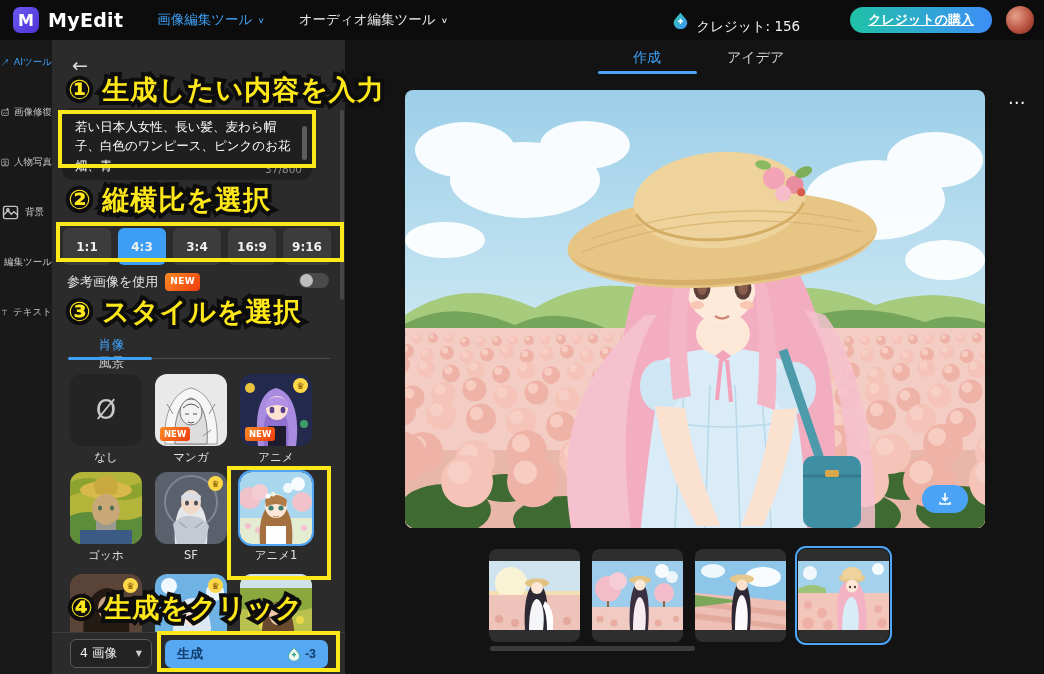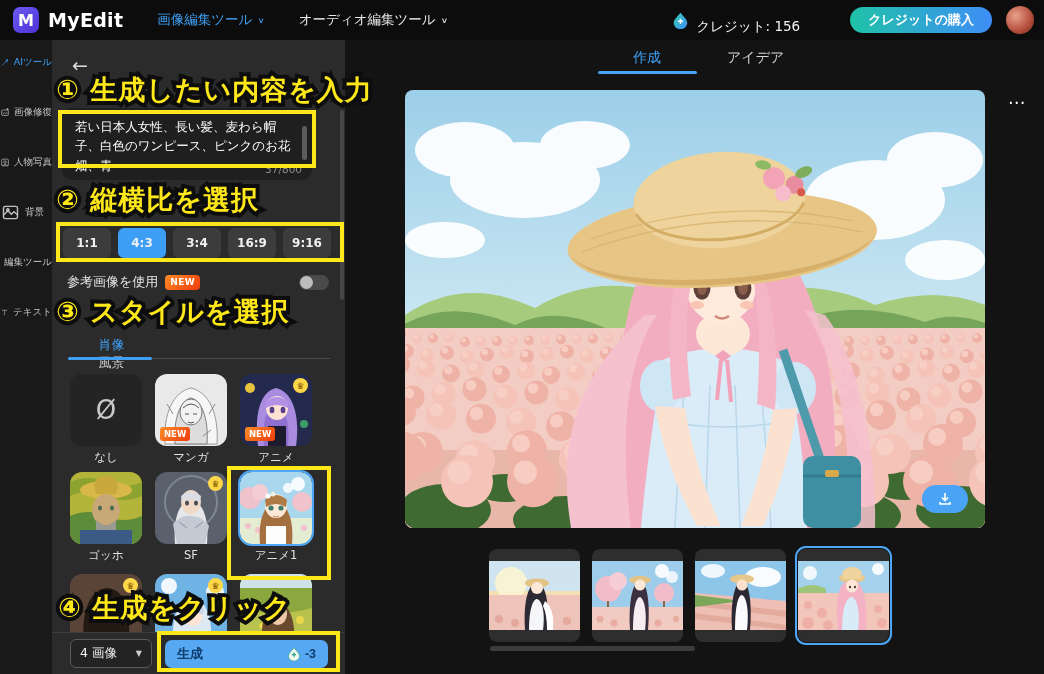--- a/index.html
+++ b/index.html
@@ -16,21 +16,21 @@
   .brand { color:#fff; font-size:19px; font-weight:bold; margin-left:9px; letter-spacing:.3px; }
   .nav-item { font-size:13.5px; margin-left:34px; cursor:pointer; display:flex; align-items:center; gap:5px; }
   .nav-item .chev { font-size:10px; transform:scaleY(.8); }
   .nav-blue { color:#3fa0f5; }
   .nav-white { color:#e8e8e8; }
   #header .right { margin-left:auto; display:flex; align-items:center; }
   .coin { width:17px; height:17px; display:inline-block; }
   .credits { color:#f2f2f2; font-size:13.5px; margin:14px 10px 0 7px; }
   .buy-btn { height:26px; padding:0 18px; margin-left:40px; border-radius:13px; border:none;
     background:linear-gradient(90deg,#1fc2a7,#3e8ef7); color:#fff; font-size:13px; font-weight:bold;
-    display:flex; align-items:center; cursor:pointer; }
+    display:flex; align-items:center; cursor:pointer;text-decoration:underline; }
   .avatar { width:28px; height:28px; border-radius:50%; margin:0 10px 0 14px;
     background:radial-gradient(circle at 35% 35%,#e8a08a,#b44d3c 60%,#6e2a22); }
 
   
   #rail { position:absolute; left:0; top:40px; width:52px; height:634px; background:#191919;
     display:flex; flex-direction:column; align-items:center; padding-top:12px; gap:29px; }
   .rail-item { display:flex; flex-direction:row; align-items:center; gap:4px; color:#c4c4c4;
     cursor:pointer; width:52px; }
   .rail-item.active { color:#3fa0f5; }
   .rail-item svg { width:21px; height:21px; stroke:currentColor; fill:none; stroke-width:1.6; }
@@ -39,25 +39,25 @@
   
   #panel { position:absolute; left:52px; top:40px; width:293px; height:634px; background:#2b2b2b; }
   .back-arrow { position:absolute; left:20px; top:14px; color:#ddd; font-size:19px; cursor:pointer; }
   .prompt-box { position:absolute; left:10px; top:68px; width:250px; height:72px; background:#1f1f1f;
     border-radius:10px; padding:9px 16px 4px 13px; color:#fff; font-size:12.5px; line-height:1.55; }
   .prompt-scroll { position:absolute; right:5px; top:18px; width:5px; height:34px; background:#5c5c5c; border-radius:3px; }
   .prompt-counter { position:absolute; right:10px; bottom:3px; color:#8d8d8d; font-size:10.5px; }
   .panel-scrollbar { position:absolute; right:1px; top:70px; width:4px; height:190px; background:#474747; border-radius:2px; }
 
   .ratio-row { position:absolute; left:11px; top:188px; display:flex; gap:7px; }
-  .ratio-btn { width:48px; height:30px; border-radius:6px; background:#3c3c3c; color:#f0f0f0;
+  .ratio-btn { width:48px; height:37px; border-radius:6px; background:#3c3c3c; color:#f0f0f0;
     font-size:12px; font-weight:bold; display:flex; align-items:center; justify-content:center; cursor:pointer; }
   .ratio-btn.selected { background:#3d9ef6; }
 
-  .ref-row { position:absolute; left:15px; top:233px; width:262px; display:flex; align-items:center; }
+  .ref-row { position:absolute; left:15px; top:233px; width:262px; display:flex; }
   .ref-label { color:#e6e6e6; font-size:13px; }
   .new-badge { margin-left:7px; background:linear-gradient(135deg,#fb8c26,#ef3b0c); color:#fff;
     font-size:9px; font-weight:bold; padding:2.5px 5px; border-radius:4px; letter-spacing:.4px; }
   .toggle { margin-left:auto; width:30px; height:15px; background:#4a4a4a; border-radius:8px; position:relative; cursor:pointer; }
   .toggle .knob { position:absolute; left:1px; top:1px; width:13px; height:13px; border-radius:50%; background:#bdbdbd; }
 
   .style-tabs { position:absolute; left:16px; top:296px; width:262px; display:flex;flex-direction:column; }
   .style-tab { font-size:13px; color:#cfcfcf; cursor:pointer; width:87px; text-align:center; }
   .style-tab.active { color:#3fa0f5; }
   .tab-divider { position:absolute; left:16px; top:318px; width:262px; height:1px; background:#4c4c4c; }
@@ -106,21 +106,21 @@
     background:#4aa3f5; display:flex; align-items:center; justify-content:center; cursor:pointer; }
 
   .thumbs { position:absolute; left:144px; top:509px; display:flex; gap:12px; }
   .thumb { width:91px; height:93px; border-radius:8px; background:#2e2e2e; position:relative; overflow:hidden; cursor:pointer; }
   .thumb svg { position:absolute; left:0; top:12px; width:91px; height:69px; }
   .thumb.selected { outline:2px solid #4da6f8; outline-offset:1px; }
   .thumb-scrollbar { position:absolute; left:145px; top:606px; width:205px; height:5px; background:#3c3c3c; border-radius:3px; cursor:pointer; }
 
   
   .anno-text { position:absolute; color:#ffe81a; font-weight:bold; font-size:27px; letter-spacing:1px;
-    -webkit-text-stroke:8px #0d0d0d; z-index:9; white-space:nowrap; }
+    -webkit-text-stroke:8px #0d0d0d; z-index:9; white-space:nowrap;margin-left:12px; }
   .anno-text::after { content:attr(data-text); position:absolute; left:0; top:0; -webkit-text-stroke:0; color:#ffe81a; }
   .anno-box { position:absolute; border:4px solid #ffe81a; z-index:8; pointer-events:none; }
 </style>
 </head>
 <body>
 
 <div id="page">
 
   <div id="header">
     <div class="logo-box">M</div>

